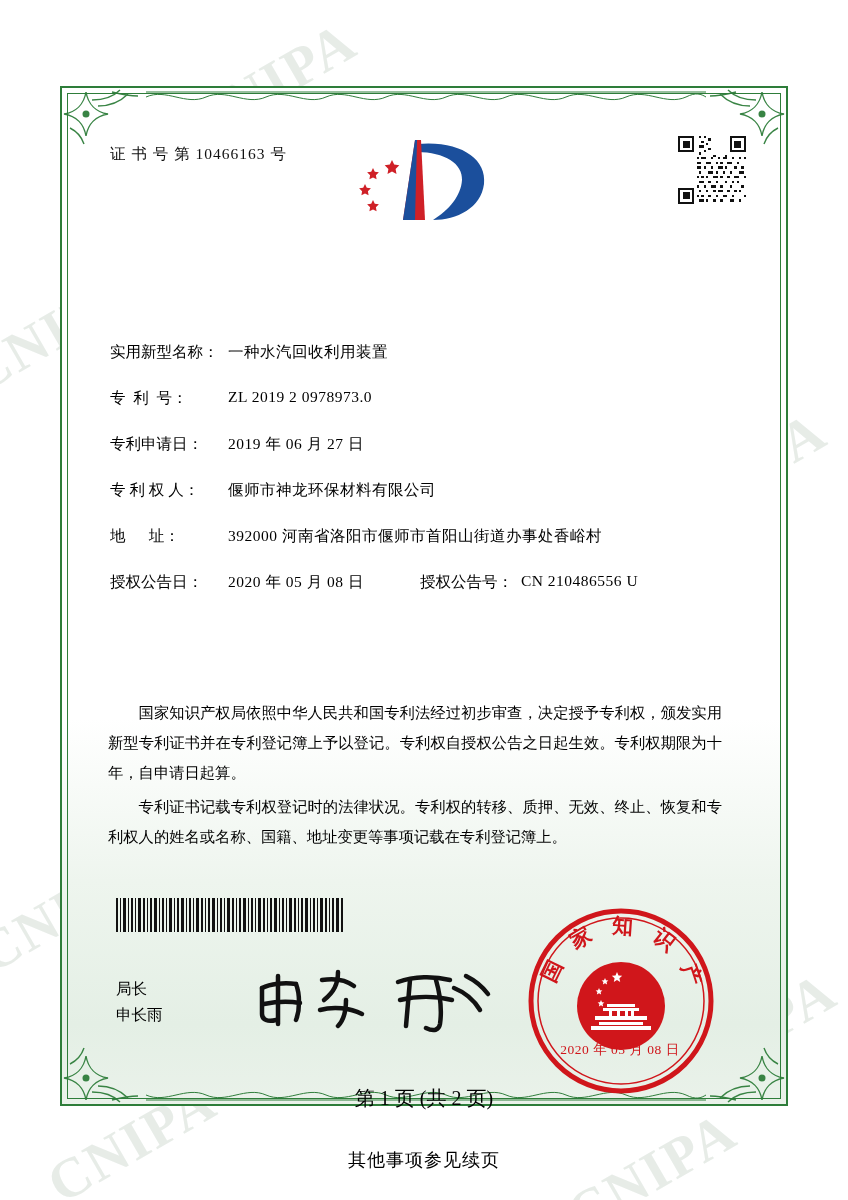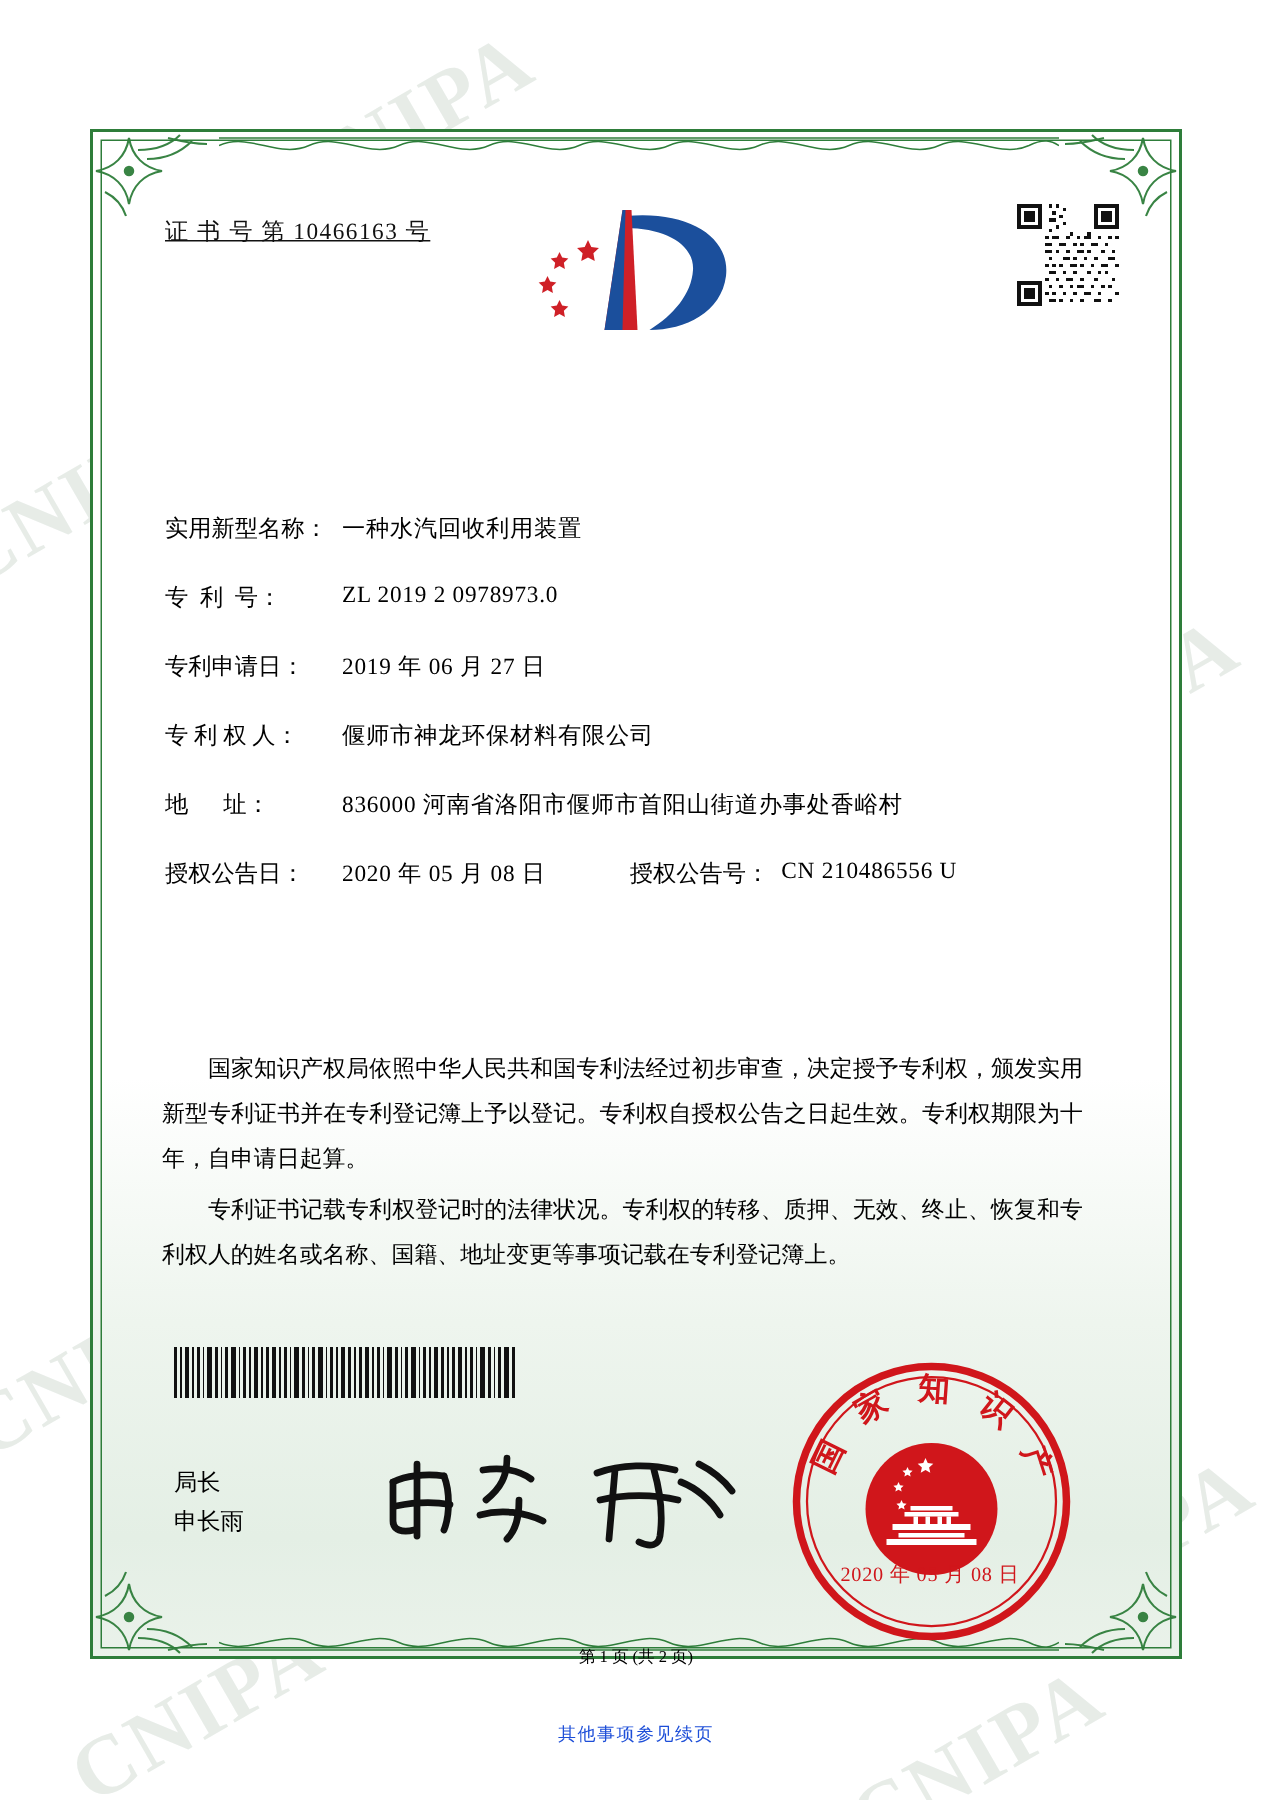--- a/index.html
+++ b/index.html
@@ -86,21 +86,20 @@
   }
 
   .cert-no {
     position: absolute;
     left: 50px;
     top: 58px;
     font-size: 15.5px;
     color: #111;
     letter-spacing: 1px;
     font-family: "Liberation Serif", serif;
-    text-decoration: underline;
   }
 
   .qr {
     position: absolute;
     right: 42px;
     top: 50px;
     width: 68px;
     height: 68px;
   }
 
@@ -216,31 +215,31 @@
     color: #d0161b;
     letter-spacing: .5px;
     font-family: "Liberation Serif", serif;
   }
 
   .page-no {
     position: absolute;
     left: 0; right: 0;
     bottom: -6px;
     text-align: center;
-    font-size: 11px;
+    font-size: 20px;
     color: #000;
   }
 
   .footer-note {
     position: absolute;
     left: 0; right: 0;
     top: 1148px;
     text-align: center;
-    font-size: 12px;
-    color: #1d4ed8;
+    font-size: 18px;
+    color: #000000;
     letter-spacing: 1px;
     z-index: 3;
     font-family: "Liberation Serif", serif;
   }
 </style>
 </head>
 <body>
 
 <div class="watermarks">
   <div class="wm" style="left:180px; top:50px; font-size:56px;">CNIPA</div>
@@ -448,21 +447,21 @@
       <div class="field">
         <span class="lbl">专利申请日：</span>
         <span class="val">2019 年 06 月 27 日</span>
       </div>
       <div class="field">
         <span class="lbl">专 利 权 人：</span>
         <span class="val">偃师市神龙环保材料有限公司</span>
       </div>
       <div class="field">
         <span class="lbl">地      址：</span>
-        <span class="val">836000 河南省洛阳市偃师市首阳山街道办事处香峪村</span>
+        <span class="val">392000 河南省洛阳市偃师市首阳山街道办事处香峪村</span>
       </div>
       <div class="field">
         <span class="lbl">授权公告日：</span>
         <span class="val" style="flex:0 0 auto;">2020 年 05 月 08 日</span>
         <span class="lbl2">授权公告号：</span>
         <span class="val2">CN 210486556 U</span>
       </div>
     </div>
 
     <div class="paras">

